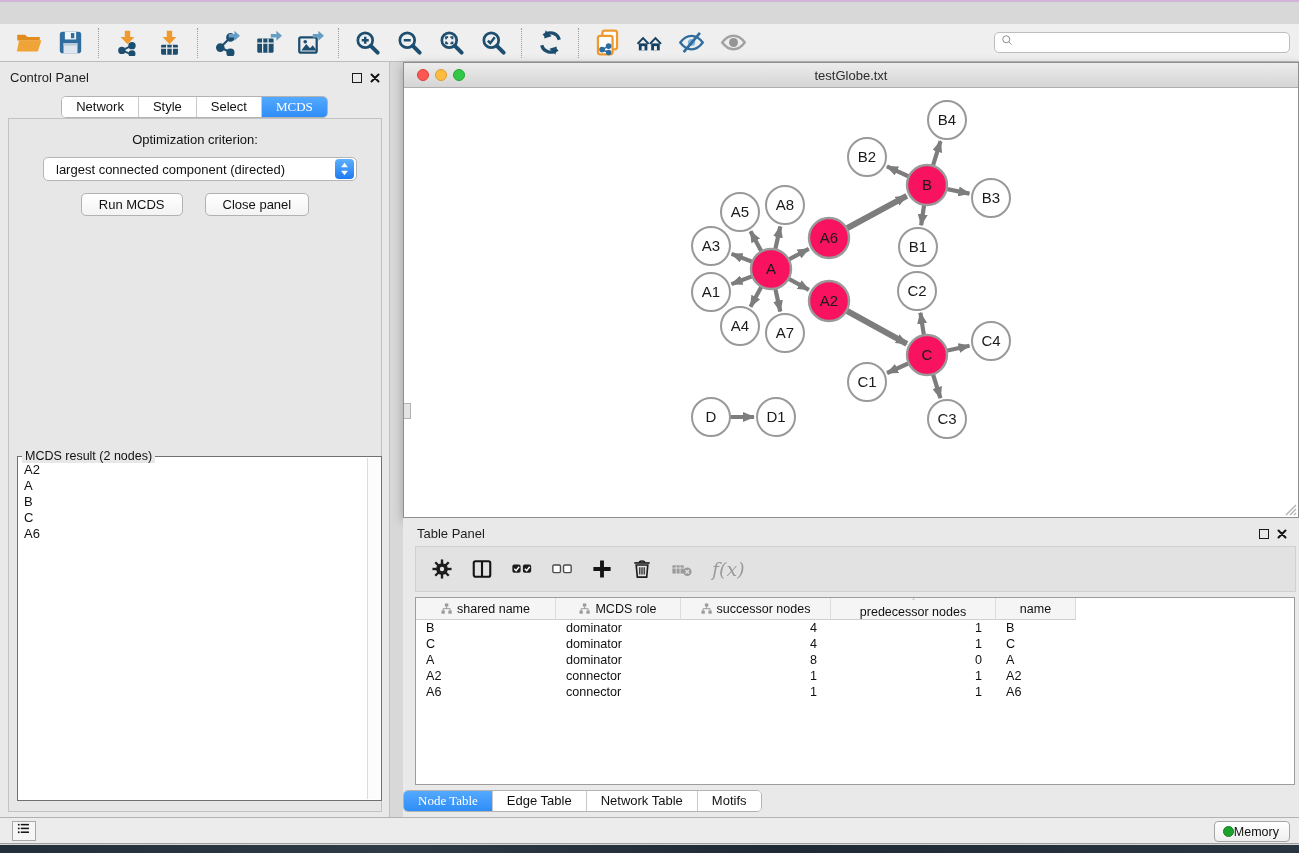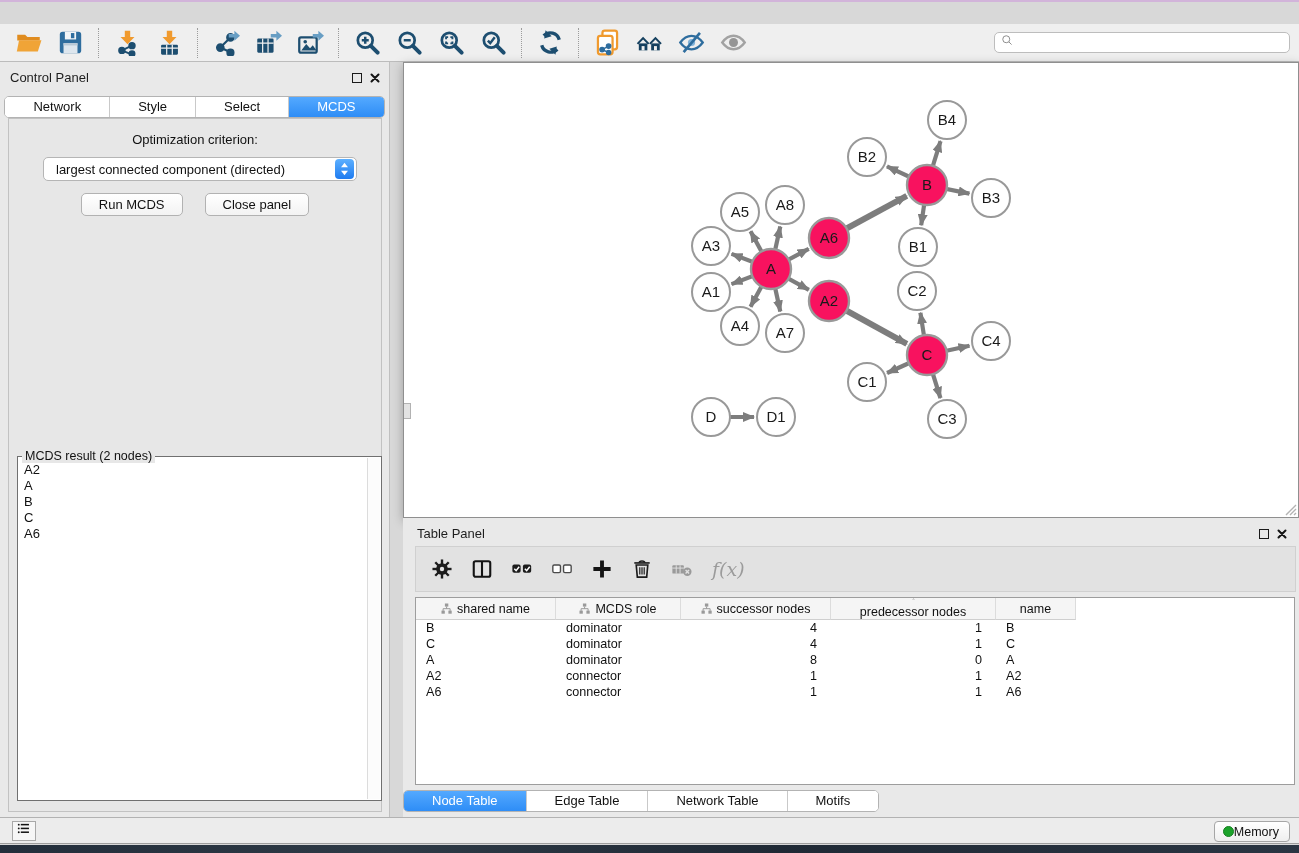--- a/index.html
+++ b/index.html
@@ -29,23 +29,23 @@
 
   
   .control-panel { position:absolute; left:0; top:62px; width:390px; height:755px; background:#e9e9e9; border-right:1px solid #c0c0c0; }
   .panel-head { position:relative; height:28px; }
   .panel-title { position:absolute; left:10px; top:8px; font-size:13px; color:#1e1e1e; }
   .win-float { position:absolute; width:10px; height:10px; border:1.6px solid #1a1a1a; top:11px; }
   .win-close { position:absolute; width:12px; height:12px; top:10px; }
   .cp-float { right:27px; } .cp-close { right:8px; }
 
   .seg { display:flex; height:22px; border:1px solid #b3b3b3; border-radius:5px; background:#fff; overflow:hidden; width:max-content; }
-  .seg-btn { padding:0 28px; font-size:13px; line-height:20px; color:#111; background:#fff; border:none; border-left:1px solid #c9c9c9; cursor:default; }
+  .seg-btn { padding:0 14px; font-size:13px; line-height:20px; color:#111; background:#fff; border:none; border-left:1px solid #c9c9c9; cursor:default; }
   .seg-btn:first-child { border-left:none; }
-  .seg-btn.active { background:linear-gradient(#54a9ff,#2e8df6); color:#fff; }
+  .seg-btn.active { background:linear-gradient(#54a9ff,#2e8df6); color:#fff;font-family:Liberation Serif, serif; }
 
   .cp-tabs { position:absolute; left:0; right:0; top:34px; display:flex; justify-content:center; z-index:2; }
   .cp-box { position:absolute; left:8px; top:56px; width:374px; height:694px; border:1px solid #c2c2c2; background:#e7e7e7; }
   .opt-label { position:absolute; top:13px; left:0; right:0; text-align:center; font-size:13px; color:#111; }
   .dropdown { position:absolute; left:34px; top:38px; width:314px; height:24px; background:#fff; border:1px solid #b5b5b5; border-radius:5px; display:flex; align-items:center; }
   .dropdown-value { flex:1; font-size:13px; padding-left:12px; color:#111; white-space:nowrap; overflow:hidden; }
   .dropdown-stepper { width:19px; height:20px; margin-right:2px; border-radius:4px; background:linear-gradient(#5db0ff,#1e7bf0); display:flex; flex-direction:column; align-items:center; justify-content:center; gap:2px; }
   .dropdown-stepper svg { width:9px; height:6px; display:block; }
   .btn-row { position:absolute; top:74px; left:0; right:0; display:flex; justify-content:center; gap:22px; }
   .push-btn { height:23px; padding:0 17px; font-size:13px; color:#111; background:linear-gradient(#ffffff,#f3f3f3); border:1px solid #b2b2b2; border-radius:5px; cursor:default; }
@@ -314,20 +314,26 @@
             <li>B</li>
             <li>C</li>
             <li>A6</li>
           </ul>
         <div class="result-scroll"></div>
       </div>
     </div>
   </div>
 
   <div class="net-window">
+    <div class="net-titlebar">
+      <span class="traffic t-red nt-red"></span>
+      <span class="traffic t-yellow nt-yellow"></span>
+      <span class="traffic t-green nt-green"></span>
+      <div class="net-title">testGlobe.txt</div>
+    </div>
     <div class="net-canvas" id="net-canvas">
         <svg class="graph" width="894" height="429" viewBox="0 0 894 429">
           <defs>
             <marker id="arrow" viewBox="0 0 12 10" refX="11" refY="5" markerWidth="12" markerHeight="10" markerUnits="userSpaceOnUse" orient="auto">
               <path d="M0 0L12 5L0 10Z" fill="#7d7d7d"></path>
             </marker>
           </defs>
           <line x1="367" y1="181" x2="327.5424145806451" y2="165.87459225591394" stroke="#7d7d7d" stroke-width="4.2" marker-end="url(#arrow)"></line>
           <line x1="367" y1="181" x2="346.51098283201964" y2="143.32664585242324" stroke="#7d7d7d" stroke-width="4.2" marker-end="url(#arrow)"></line>
           <line x1="367" y1="181" x2="376.2986686662805" y2="138.49180038271777" stroke="#7d7d7d" stroke-width="4.2" marker-end="url(#arrow)"></line>

